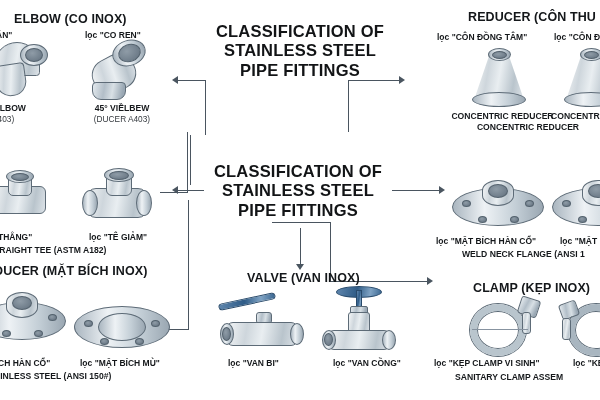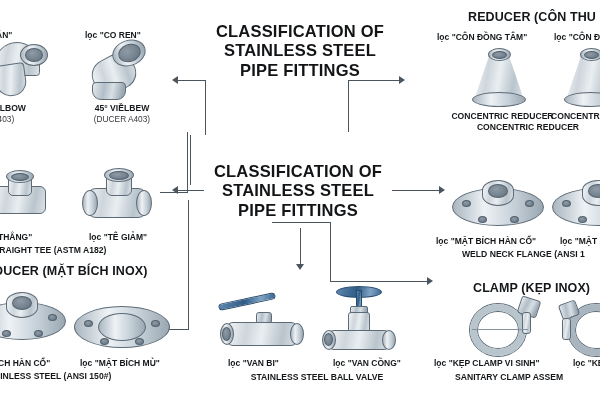--- a/index.html
+++ b/index.html
@@ -124,20 +124,21 @@
   <div class="ln h" style="left:330px; top:281px; width:98px;"></div>
   <div class="arrow right" style="left:427px; top:277px;"></div>
 
   <div class="ln v" style="left:187px; top:132px; height:60px;"></div>
   <div class="ln h" style="left:160px; top:192px; width:28px;"></div>
 
   <div class="ln v" style="left:188px; top:200px; height:130px;"></div>
   <div class="ln h" style="left:162px; top:329px; width:27px;"></div>
   <div class="arrow left" style="left:156px; top:325px;"></div>
 
+  <div class="cat-title" style="left:14px; top:12px;">ELBOW (CO INOX)</div>
   <div class="loc-tag" style="left:-4px; top:30px;">ĀN"</div>
   <div class="loc-tag" style="left:85px; top:30px;">lọc "CO REN"</div>
 
   <div class="art" style="left:-6px; top:42px; width:62px; height:58px;">
     <div class="metal" style="position:absolute; left:0; top:0; width:46px; height:34px; border-radius:26px 26px 4px 4px;"></div>
     <div class="metal" style="position:absolute; left:2px; top:22px; width:30px; height:32px; border-radius:4px 4px 14px 14px; transform:rotate(-8deg);"></div>
     <div class="rim" style="position:absolute; left:26px; top:2px; width:28px; height:22px;"></div>
     <div class="bore" style="position:absolute; left:31px; top:6px; width:18px; height:14px;"></div>
   </div>
 
@@ -238,20 +239,21 @@
     <div class="bore" style="position:absolute; left:10px; top:20px; width:9px; height:7px;"></div>
     <div class="bore" style="position:absolute; left:77px; top:20px; width:9px; height:7px;"></div>
     <div class="bore" style="position:absolute; left:26px; top:38px; width:9px; height:7px;"></div>
     <div class="bore" style="position:absolute; left:61px; top:38px; width:9px; height:7px;"></div>
   </div>
 
   <div class="loc-tag" style="left:-2px; top:358px;">CH HÀN CỔ"</div>
   <div class="loc-tag" style="left:80px; top:358px;">lọc "MẶT BÍCH MÙ"</div>
   <div class="spec" style="left:-6px; top:371px; width:200px; text-align:left;">AINLESS STEEL (ANSI 150#)</div>
 
+  <div class="cat-title" style="left:247px; top:271px;">VALVE (VAN INOX)</div>
 
   <div class="art" style="left:212px; top:292px; width:96px; height:60px;">
     <div class="blue" style="position:absolute; left:6px; top:6px; width:58px; height:7px; border-radius:4px; transform:rotate(-12deg);"></div>
     <div class="metal-d" style="position:absolute; left:44px; top:20px; width:16px; height:12px; border-radius:3px;"></div>
     <div class="metal" style="position:absolute; left:14px; top:30px; width:72px; height:24px; border-radius:7px;"></div>
     <div class="rim" style="position:absolute; left:8px; top:31px; width:14px; height:22px;"></div>
     <div class="rim" style="position:absolute; left:78px; top:31px; width:14px; height:22px;"></div>
     <div class="bore" style="position:absolute; left:10px; top:35px; width:9px; height:14px;"></div>
   </div>
 
@@ -261,21 +263,20 @@
     <div class="metal-d" style="position:absolute; left:28px; top:22px; width:18px; height:8px; border-radius:2px;"></div>
     <div class="metal" style="position:absolute; left:26px; top:28px; width:22px; height:22px; border-radius:3px;"></div>
     <div class="metal" style="position:absolute; left:6px; top:46px; width:62px; height:20px; border-radius:6px;"></div>
     <div class="rim" style="position:absolute; left:0px; top:46px; width:14px; height:20px;"></div>
     <div class="rim" style="position:absolute; left:60px; top:46px; width:14px; height:20px;"></div>
     <div class="bore" style="position:absolute; left:2px; top:49px; width:9px; height:13px;"></div>
   </div>
 
   <div class="loc-tag" style="left:228px; top:358px;">lọc "VAN BI"</div>
   <div class="loc-tag" style="left:333px; top:358px;">lọc "VAN CỒNG"</div>
-  <div class="spec" style="left:222px; top:372px; width:190px;">STAINLESS STEEL BALL VALVE</div>
 
   <div class="cat-title" style="left:473px; top:281px;">CLAMP (KẸP INOX)</div>
 
   <div class="art" style="left:462px; top:298px; width:86px; height:62px;">
     <div style="position:absolute; left:8px; top:6px; width:56px; height:52px; border-radius:50%;
                 border:7px solid #b9c5cd; box-shadow:0 0 0 1px #5d6b77 inset, 0 0 0 1px #5d6b77;"></div>
     <div class="metal-d" style="position:absolute; left:57px; top:0px; width:20px; height:18px; border-radius:3px; transform:rotate(18deg);"></div>
     <div class="metal" style="position:absolute; left:60px; top:14px; width:9px; height:22px; border-radius:3px;"></div>
     <div class="ln h" style="left:10px; top:31px; width:56px; background:#8793a0;"></div>
   </div>

